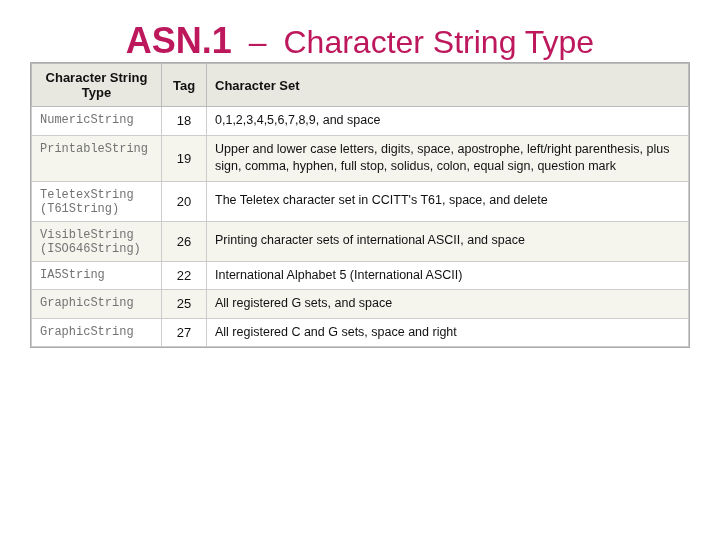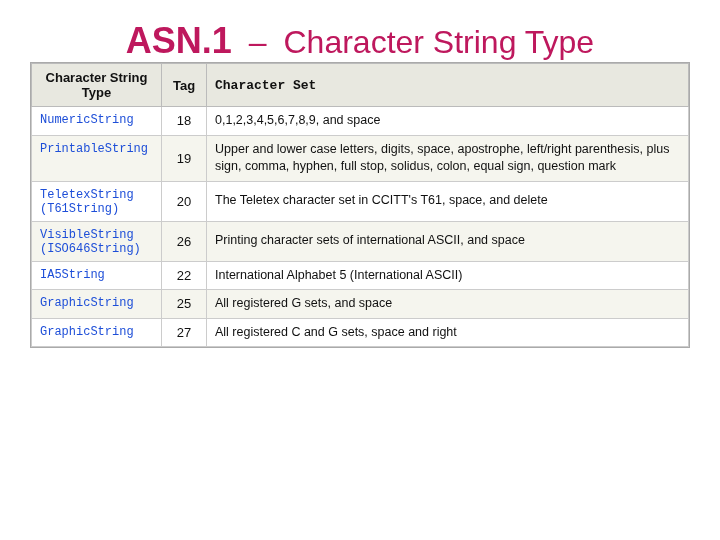--- a/index.html
+++ b/index.html
@@ -52,37 +52,36 @@
     thead th.col-type {
       width: 130px;
       text-align: center;
     }
     thead th.col-tag {
       width: 45px;
       text-align: center;
     }
     thead th.col-charset {
       text-align: left;
-      font-family: Liberation Mono, monospace;
     }
     tbody tr {
       background: #fff;
     }
     tbody tr:nth-child(even) {
       background: #f5f5ee;
     }
     tbody td {
       border: 1px solid #ccc;
       padding: 5px 8px;
       vertical-align: middle;
     }
     tbody td.col-type {
       font-family: 'Courier New', monospace;
       font-size: 12px;
-      color: #1d4ed8;
+      color: #737373;
       vertical-align: top;
       padding-top: 6px;
     }
     tbody td.col-tag {
       text-align: center;
       vertical-align: middle;
     }
     tbody td.col-charset {
       font-size: 12.5px;
       line-height: 1.4;

